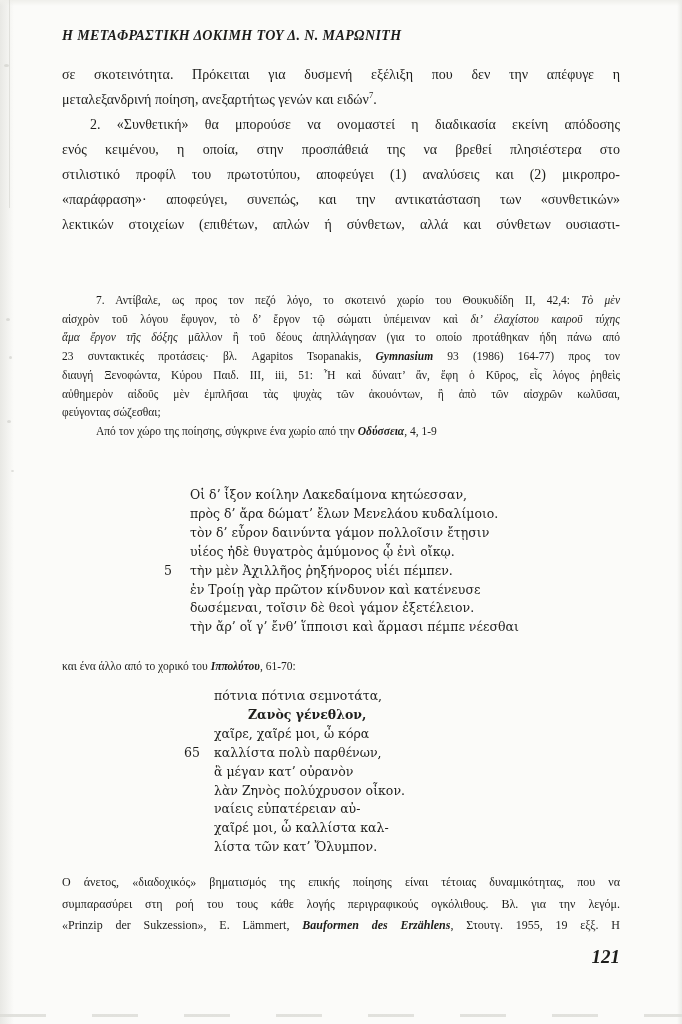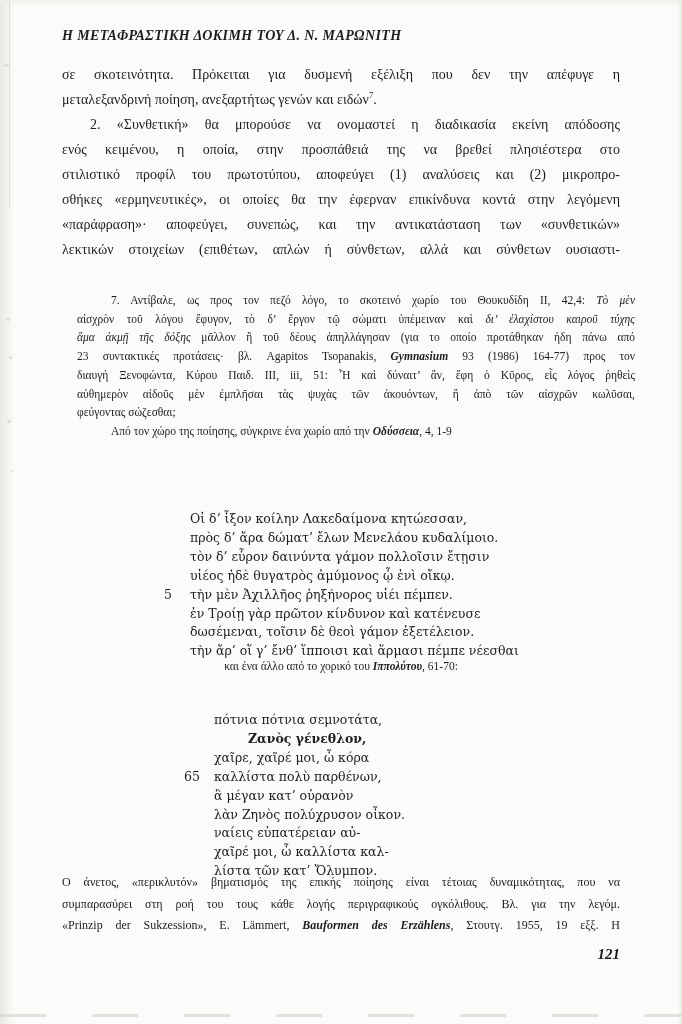--- a/index.html
+++ b/index.html
@@ -26,40 +26,40 @@
   .tline{white-space:normal;}
   .just{text-align:justify;text-align-last:justify;}
   .s-i{font-style:italic;}
   .s-bi{font-style:italic;font-weight:bold;}
   .s-sup{vertical-align:super;font-size:.62em;line-height:0;}
 
   .main{position:absolute;top:62px;left:62px;width:558px;font-size:14px;}
   .main .tline{line-height:25px;}
   .main .ind1{text-indent:28px;}
 
-  .footnote{position:absolute;top:291px;left:62px;width:558px;font-size:11.5px;margin-left:15px;}
+  .footnote{position:absolute;top:291px;left:62px;width:558px;font-size:11.5px;}
   .footnote .tline{line-height:18.7px;}
   .footnote .ind1{text-indent:34px;}
 
-  .verse{font-family:"DejaVu Serif","Liberation Serif",serif;font-size:12.5px;margin-top:24px;}
+  .verse{font-family:"DejaVu Serif","Liberation Serif",serif;font-size:12.5px;}
   .verse .tline{line-height:18.9px;position:relative;}
   .vnum{position:absolute;left:-26px;top:0;}
   .verse-od{position:absolute;top:486px;left:190px;}
   .verse-hip{position:absolute;top:687px;left:214px;}
   .verse-hip .vnum{left:-30px;}
   .verse-hip .ind2{text-indent:34px;font-weight:bold;}
 
   .interlude{position:absolute;top:658px;left:62px;width:558px;font-size:11.5px;}
-  .interlude .tline{line-height:17px;text-align:center;}
+  .interlude .tline{line-height:17px;}
 
   .closing{position:absolute;top:872px;left:62px;width:558px;font-size:12px;}
   .closing .tline{line-height:21.5px;}
 
   .page-number{position:absolute;top:946px;left:62px;width:558px;text-align:right;
-    font-weight:bold;font-style:italic;font-size:15px;}
+    font-weight:bold;font-style:italic;font-size:19px;}
 </style>
 </head>
 <body>
 
 <div class="page">
   <div class="edge-left"></div>
   <div class="edge-top"></div>
   <div class="edge-right"></div>
   <div class="scan-line-left"></div>
   <div class="bottom-dashes"></div>
@@ -70,29 +70,28 @@
   <div class="speck" style="left:4px;top:64px;width:5px;height:3px;"></div>
 
   <div class="running-head">Η ΜΕΤΑΦΡΑΣΤΙΚΗ ΔΟΚΙΜΗ ΤΟΥ Δ. Ν. ΜΑΡΩΝΙΤΗ</div>
 
   <div class="main">
       <div class="tline just"><span>σε σκοτεινότητα. Πρόκειται για δυσμενή εξέλιξη που δεν την απέφυγε η</span></div>
       <div class="tline"><span>μεταλεξανδρινή ποίηση, ανεξαρτήτως γενών και ειδών</span><span class="s-sup">7</span><span>.</span></div>
       <div class="tline just ind1"><span>2. «Συνθετική» θα μπορούσε να ονομαστεί η διαδικασία εκείνη απόδοσης</span></div>
       <div class="tline just"><span>ενός κειμένου, η οποία, στην προσπάθειά της να βρεθεί πλησιέστερα στο</span></div>
       <div class="tline just"><span>στιλιστικό προφίλ του πρωτοτύπου, αποφεύγει (1) αναλύσεις και (2) μικροπρο-</span></div>
-      <div class="tline just"><span>σθήκες «ερμηνευτικές», οι οποίες θα την έφερναν επικίνδυνα κοντά στην λεγόμενη</span></div>
       <div class="tline just"><span>«παράφραση»· αποφεύγει, συνεπώς, και την αντικατάσταση των «συνθετικών»</span></div>
       <div class="tline just"><span>λεκτικών στοιχείων (επιθέτων, απλών ή σύνθετων, αλλά και σύνθετων ουσιαστι-</span></div>
     </div>
 
   <div class="footnote">
       <div class="tline just ind1"><span>7. Αντίβαλε, ως προς τον πεζό λόγο, το σκοτεινό χωρίο του Θουκυδίδη ΙΙ, 42,4: </span><span class="s-i">Τὸ μὲν</span></div>
       <div class="tline just"><span>αἰσχρὸν τοῦ λόγου ἔφυγον, τὸ δ’ ἔργον τῷ σώματι ὑπέμειναν καὶ </span><span class="s-i">δι’ ἐλαχίστου καιροῦ τύχης</span></div>
-      <div class="tline just"><span class="s-i">ἅμα ἀκμῇ τῆς δόξης</span><span> μᾶλλον ἢ τοῦ δέους ἀπηλλάγησαν (για το οποίο προτάθηκαν ήδη πάνω από</span></div>
+      <div class="tline just"><span class="s-i">ἅμα ἔργον τῆς δόξης</span><span> μᾶλλον ἢ τοῦ δέους ἀπηλλάγησαν (για το οποίο προτάθηκαν ήδη πάνω από</span></div>
       <div class="tline just"><span>23 συντακτικές προτάσεις· βλ. Agapitos Tsopanakis, </span><span class="s-bi">Gymnasium</span><span> 93 (1986) 164-77) προς τον</span></div>
       <div class="tline just"><span>διαυγή Ξενοφώντα, Κύρου Παιδ. III, iii, 51: Ἦ καὶ δύναιτ’ ἄν, ἔφη ὁ Κῦρος, εἷς λόγος ῥηθεὶς</span></div>
       <div class="tline just"><span>αὐθημερὸν αἰδοῦς μὲν ἐμπλῆσαι τὰς ψυχὰς τῶν ἀκουόντων, ἢ ἀπὸ τῶν αἰσχρῶν κωλῦσαι,</span></div>
       <div class="tline"><span>φεύγοντας σώζεσθαι;</span></div>
       <div class="tline ind1"><span>Από τον χώρο της ποίησης, σύγκρινε ένα χωρίο από την </span><span class="s-bi">Οδύσσεια</span><span>, 4, 1-9</span></div>
     </div>
 
   <div class="verse verse-od">
       <div class="tline"><span>Οἱ δ’ ἷξον κοίλην Λακεδαίμονα κητώεσσαν,</span></div>
       <div class="tline"><span>πρὸς δ’ ἄρα δώματ’ ἔλων Μενελάου κυδαλίμοιο.</span></div>
@@ -114,19 +113,19 @@
       <div class="tline"><span>χαῖρε, χαῖρέ μοι, ὦ κόρα</span></div>
       <div class="tline"><span class="vnum">65</span><span>καλλίστα πολὺ παρθένων,</span></div>
       <div class="tline"><span>ἃ μέγαν κατ’ οὐρανὸν</span></div>
       <div class="tline"><span>λὰν Ζηνὸς πολύχρυσον οἶκον.</span></div>
       <div class="tline"><span>ναίεις εὐπατέρειαν αὐ-</span></div>
       <div class="tline"><span>χαῖρέ μοι, ὦ καλλίστα καλ-</span></div>
       <div class="tline"><span>λίστα τῶν κατ’ Ὄλυμπον.</span></div>
     </div>
 
   <div class="closing">
-      <div class="tline just"><span>Ο άνετος, «περικλυτόν» βηματισμός της επικής ποίησης είναι τέτοιας δυναμικότητας, που να</span></div>
+      <div class="tline just"><span>Ο άνετος, «διαδοχικός» βηματισμός της επικής ποίησης είναι τέτοιας δυναμικότητας, που να</span></div>
       <div class="tline just"><span>συμπαρασύρει στη ροή του τους κάθε λογής περιγραφικούς ογκόλιθους. Βλ. για την λεγόμ.</span></div>
       <div class="tline just"><span>«Prinzip der Sukzession», E. Lämmert, </span><span class="s-bi">Bauformen des Erzählens</span><span>, Στουτγ. 1955, 19 εξξ. Η</span></div>
     </div>
 
   <div class="page-number">121</div>
 </div>
 
 </body></html>

